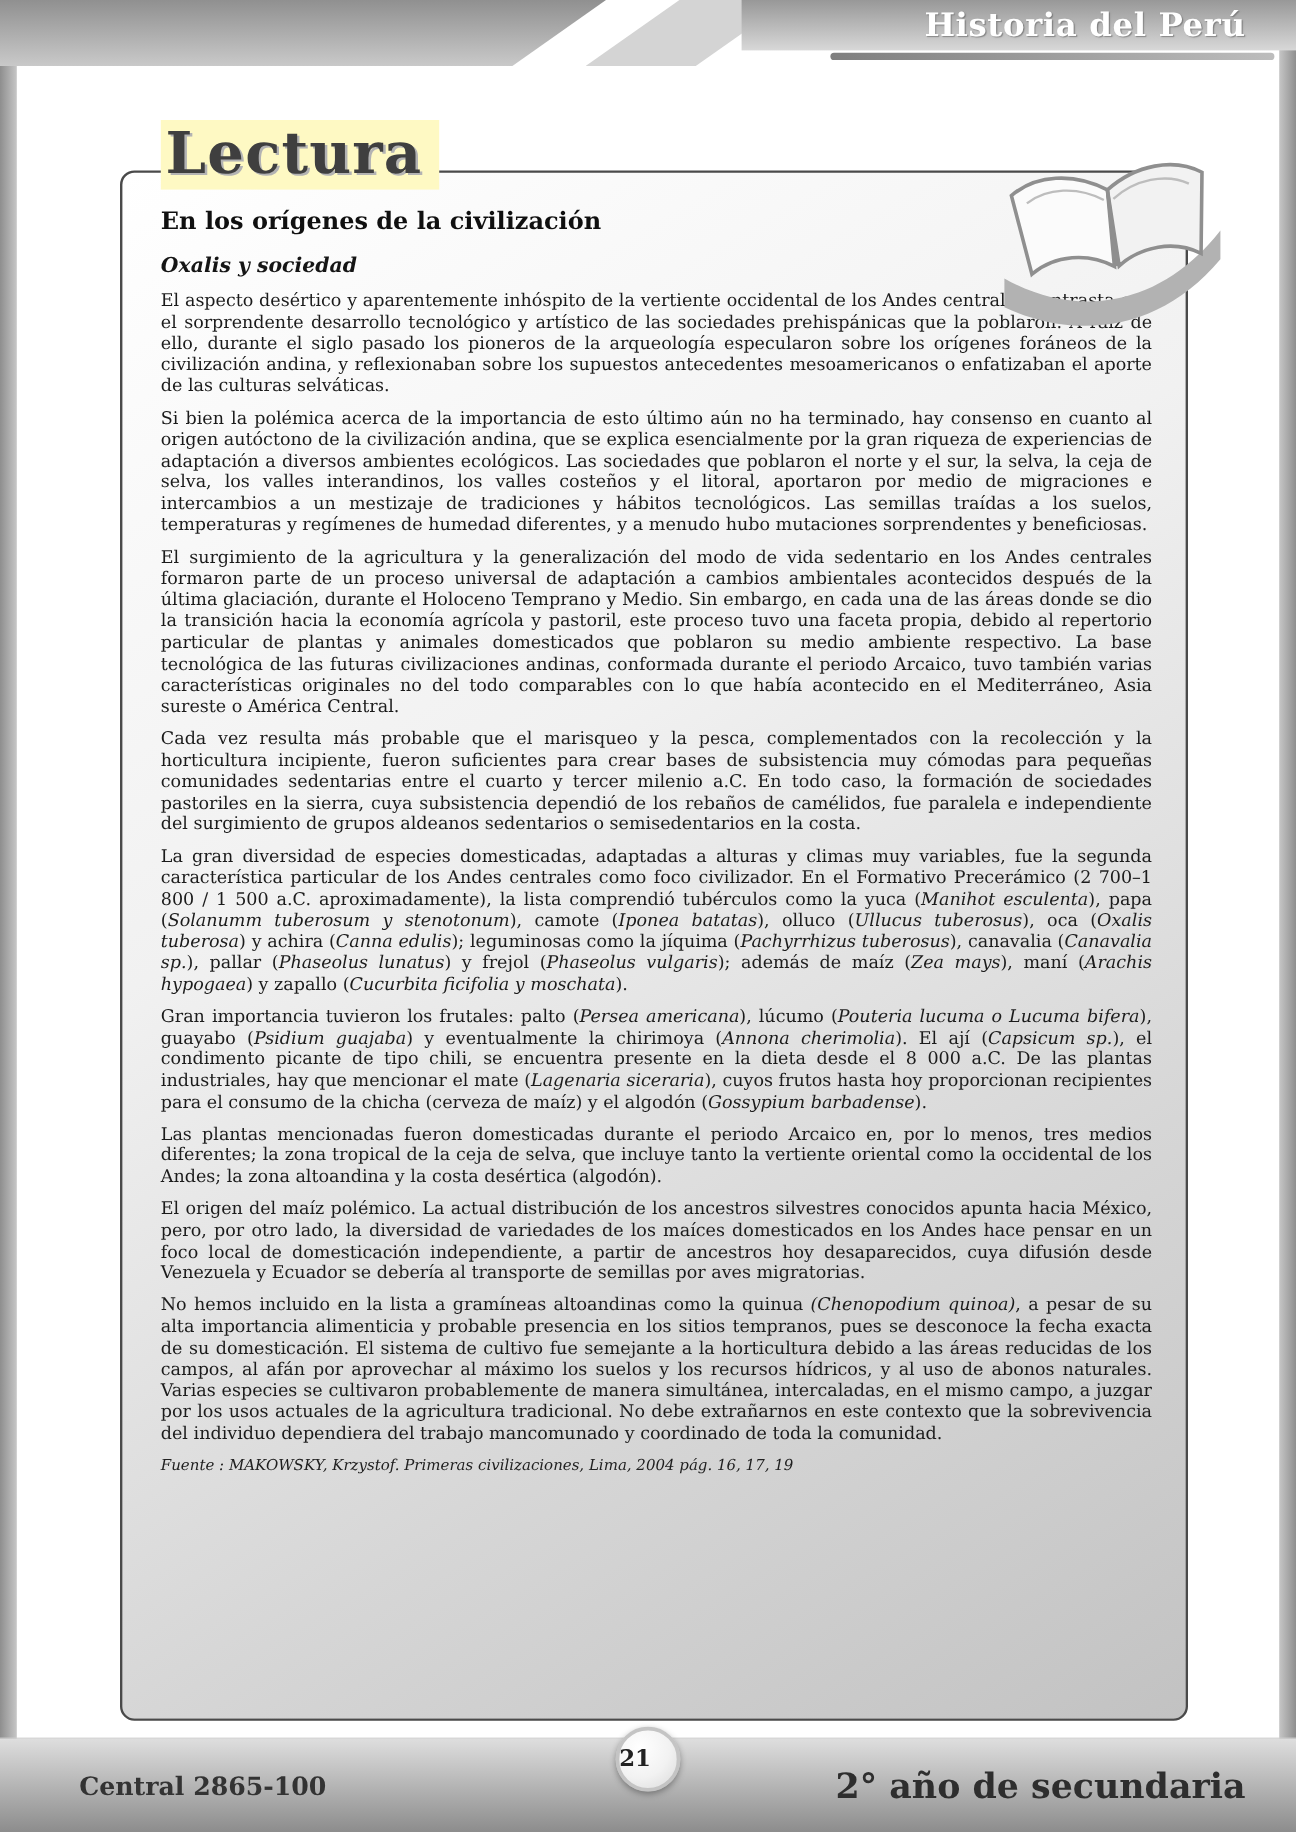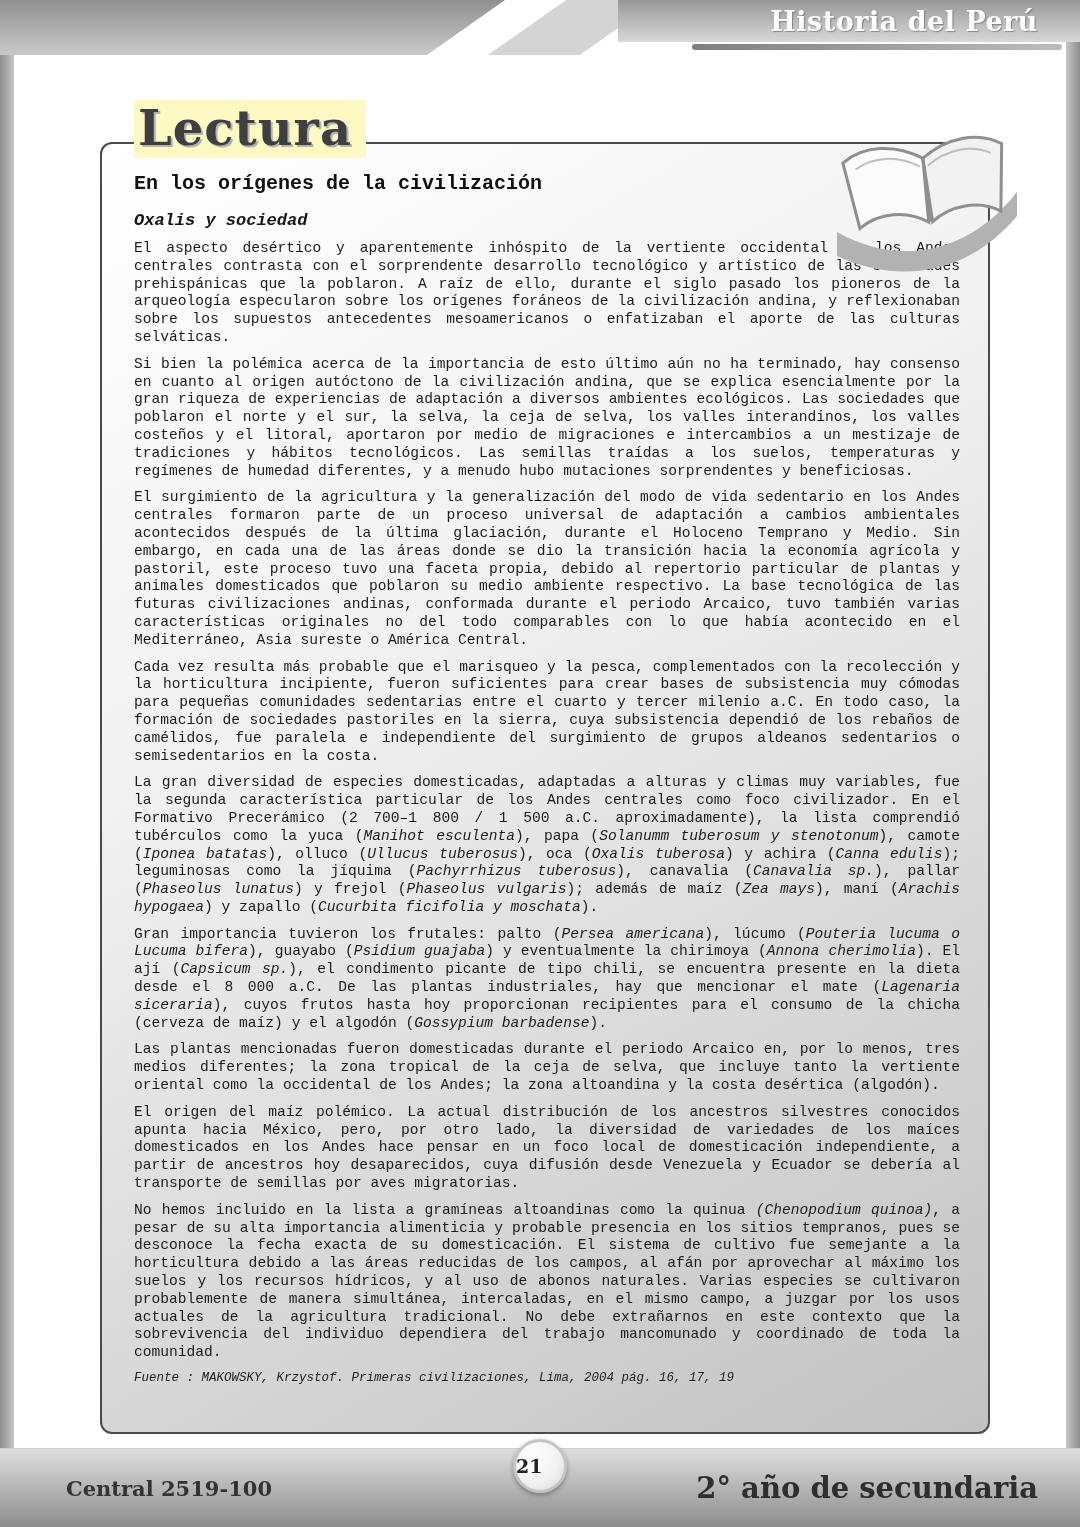--- a/index.html
+++ b/index.html
@@ -44,21 +44,21 @@
     font-size:48px;font-weight:bold;color:#3f3f3f;
     background:#fef9c3;padding:0 14px 2px 4px;
     text-shadow:2px 2px 0 #b3b3b3;letter-spacing:1px;
   }
 
   
   .reading-box{
     position:absolute;left:100px;top:142px;width:890px;height:1292px;z-index:3;
     border:2px solid #4a4a4a;border-radius:12px;
     background:linear-gradient(150deg,#ffffff 0%,#f1f1f1 38%,#d6d6d6 72%,#c2c2c2 100%);
-    padding:22px 28px 14px 32px;box-sizing:border-box;overflow:hidden;font-family:Liberation Mono, monospace;
+    padding:22px 28px 14px 32px;box-sizing:border-box;overflow:hidden;
   }
   .book-art{position:absolute;left:835px;top:120px;z-index:6;}
 
   .article-title{
     margin:6px 0 16px 0;font-size:20px;font-weight:bold;color:#101010;
   }
   .article-subtitle{
     margin:0 0 10px 0;font-size:17px;font-weight:bold;font-style:italic;color:#151515;
   }
   .article-body p{
@@ -133,20 +133,20 @@
         <p><span>La gran diversidad de especies domesticadas, adaptadas a alturas y climas muy variables, fue la segunda característica particular de los Andes centrales como foco civilizador. En el Formativo Precerámico (2 700–1 800 / 1 500 a.C. aproximadamente), la lista comprendió tubérculos como la yuca (</span><i>Manihot esculenta</i><span>), papa (</span><i>Solanumm tuberosum y stenotonum</i><span>), camote (</span><i>Iponea batatas</i><span>), olluco (</span><i>Ullucus tuberosus</i><span>), oca (</span><i>Oxalis tuberosa</i><span>) y achira (</span><i>Canna edulis</i><span>); leguminosas como la jíquima (</span><i>Pachyrrhizus tuberosus</i><span>), canavalia (</span><i>Canavalia sp.</i><span>), pallar (</span><i>Phaseolus lunatus</i><span>) y frejol (</span><i>Phaseolus vulgaris</i><span>); además de maíz (</span><i>Zea mays</i><span>), maní (</span><i>Arachis hypogaea</i><span>) y zapallo (</span><i>Cucurbita ficifolia y moschata</i><span>).</span></p>
         <p><span>Gran importancia tuvieron los frutales: palto (</span><i>Persea americana</i><span>), lúcumo (</span><i>Pouteria lucuma o Lucuma bifera</i><span>), guayabo (</span><i>Psidium guajaba</i><span>) y eventualmente la chirimoya (</span><i>Annona cherimolia</i><span>). El ají (</span><i>Capsicum sp.</i><span>), el condimento picante de tipo chili, se encuentra presente en la dieta desde el 8 000 a.C. De las plantas industriales, hay que mencionar el mate (</span><i>Lagenaria siceraria</i><span>), cuyos frutos hasta hoy proporcionan recipientes para el consumo de la chicha (cerveza de maíz) y el algodón (</span><i>Gossypium barbadense</i><span>).</span></p>
         <p><span>Las plantas mencionadas fueron domesticadas durante el periodo Arcaico en, por lo menos, tres medios diferentes; la zona tropical de la ceja de selva, que incluye tanto la vertiente oriental como la occidental de los Andes; la zona altoandina y la costa desértica (algodón).</span></p>
         <p><span>El origen del maíz polémico. La actual distribución de los ancestros silvestres conocidos apunta hacia México, pero, por otro lado, la diversidad de variedades de los maíces domesticados en los Andes hace pensar en un foco local de domesticación independiente, a partir de ancestros hoy desaparecidos, cuya difusión desde Venezuela y Ecuador se debería al transporte de semillas por aves migratorias.</span></p>
         <p><span>No hemos incluido en la lista a gramíneas altoandinas como la quinua </span><i>(Chenopodium quinoa)</i><span>, a pesar de su alta importancia alimenticia y probable presencia en los sitios tempranos, pues se desconoce la fecha exacta de su domesticación. El sistema de cultivo fue semejante a la horticultura debido a las áreas reducidas de los campos, al afán por aprovechar al máximo los suelos y los recursos hídricos, y al uso de abonos naturales. Varias especies se cultivaron probablemente de manera simultánea, intercaladas, en el mismo campo, a juzgar por los usos actuales de la agricultura tradicional. No debe extrañarnos en este contexto que la sobrevivencia del individuo dependiera del trabajo mancomunado y coordinado de toda la comunidad.</span></p>
       </div>
     <div class="article-source">Fuente : MAKOWSKY, Krzystof. Primeras civilizaciones, Lima, 2004 pág. 16, 17, 19</div>
   </div>
 
   <div class="footer">
-    <div class="footer-left">Central 2519-100</div>
+    <div class="footer-left">Central 2865-100</div>
     <div class="page-badge">
       <span>21</span>
     </div>
     <div class="footer-right">2° año de secundaria</div>
   </div>
 
 </div>
 
 </body></html>

